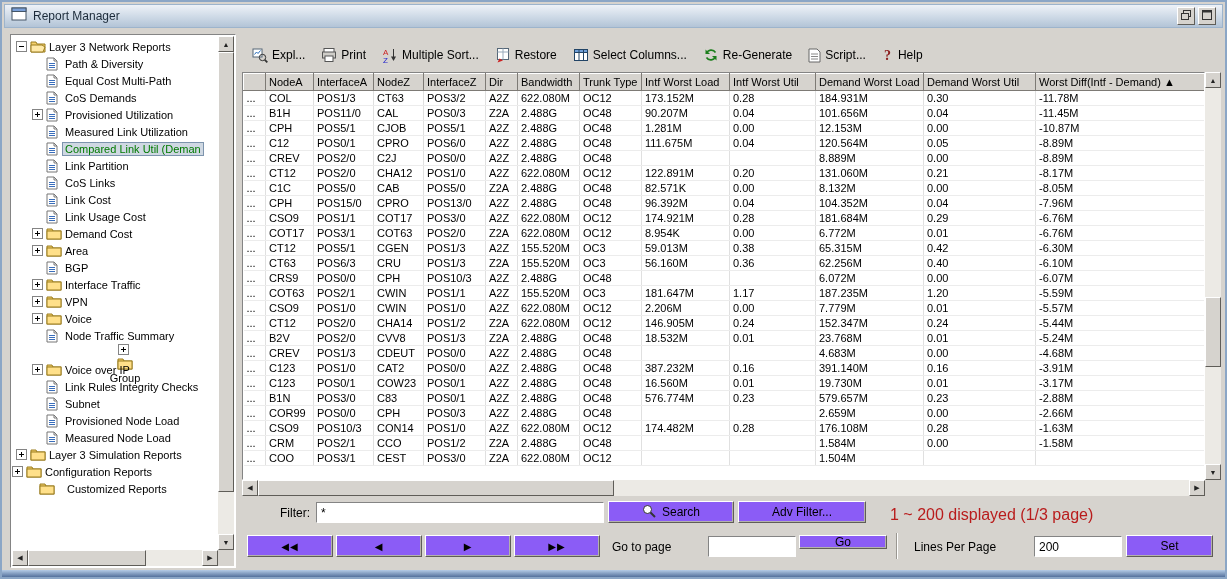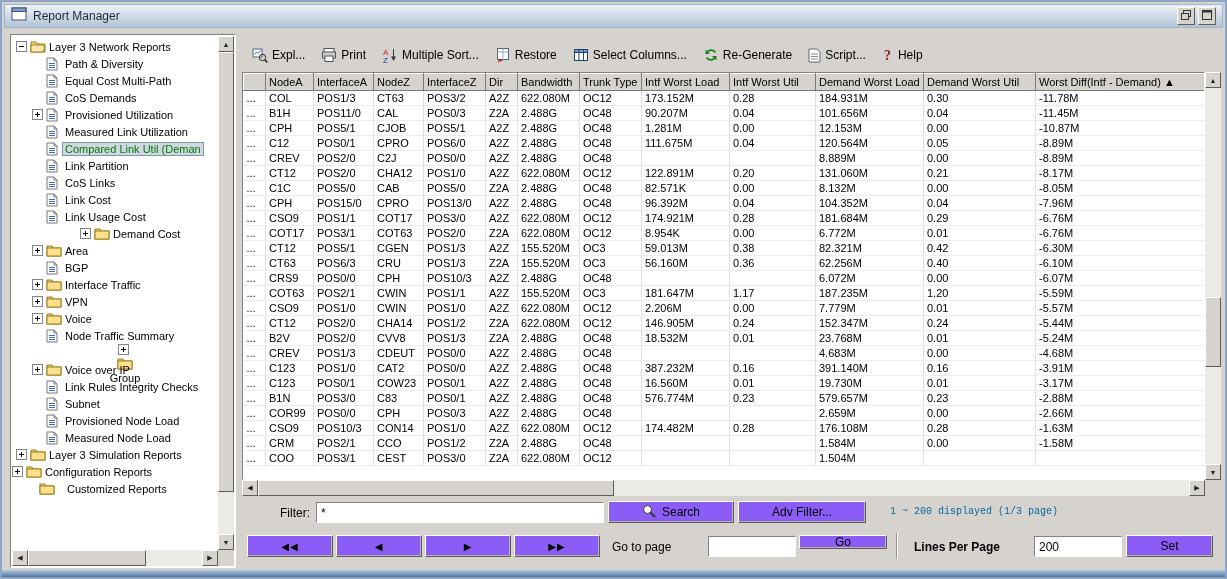--- a/index.html
+++ b/index.html
@@ -73,21 +73,21 @@
   .tinput {
     position:absolute; background:#fff; border:1px solid; border-color:#848484 #fff #fff #848484;
     font-family:"Liberation Sans", sans-serif; font-size:12px; padding:1px 4px; outline:none;
   }
   .btn {
     position:absolute; background:#8b5cf6; border:1px solid; border-color:#fff #5f5d58 #5f5d58 #fff;
     box-shadow:inset -1px -1px 0 #b4b1ac; font-size:12px; color:#000;
     display:flex; align-items:center; justify-content:center; gap:6px; cursor:default;
   }
   .btn .arrows { font-size:10px; letter-spacing:1px; }
-  .status { position:absolute; font-size:10px; color:#0369a1;font-family:Liberation Mono, monospace; }
+  .status { position:absolute; font-size:16px; color:#b91c1c; }
   .vsep { position:absolute; width:2px; border-left:1px solid #9a9791; border-right:1px solid #fff; }
   .bottom-band { position:absolute; left:0; right:0; bottom:0; height:7px;
     background:linear-gradient(180deg,#b4cbe6,#54719c); }
 </style>
 </head>
 <body>
 
 <div class="window">
 
   
@@ -250,21 +250,21 @@
             <svg width="12" height="14" viewBox="0 0 12 14">
               <path d="M1 1h7l3 3v9H1z" fill="#fff" stroke="#777"></path>
               <path d="M8 1v3h3" fill="none" stroke="#777"></path>
               <line x1="3" y1="6.5" x2="9" y2="6.5" stroke="#3a6ebb"></line>
               <line x1="3" y1="8.5" x2="9" y2="8.5" stroke="#3a6ebb"></line>
               <line x1="3" y1="10.5" x2="9" y2="10.5" stroke="#3a6ebb"></line>
             </svg>
           </span>
           <span class="tlabel">Link Usage Cost</span>
         </div>
-        <div class="trow" style="padding-left: 20px; margin-left: 48px;">
+        <div class="trow" style="padding-left: 20px;">
           <span class="exp plus"></span>
           <span class="nicon">
             <svg width="16" height="13" viewBox="0 0 16 13">
               <path d="M1 2h5l1 2h8v8H1z" fill="#f5d06c" stroke="#9a7d1e"></path>
               <rect x="1" y="4" width="14" height="8" fill="#ffe08a" stroke="#9a7d1e"></rect>
             </svg>
           </span>
           <span class="tlabel">Demand Cost</span>
         </div>
         <div class="trow" style="padding-left: 20px;">
@@ -737,21 +737,21 @@
             <td>...</td>
             <td>CT12</td>
             <td>POS5/1</td>
             <td>CGEN</td>
             <td>POS1/3</td>
             <td>A2Z</td>
             <td>155.520M</td>
             <td>OC3</td>
             <td>59.013M</td>
             <td>0.38</td>
-            <td>82.321M</td>
+            <td>65.315M</td>
             <td>0.42</td>
             <td>-6.30M</td>
           </tr>
           <tr>
             <td>...</td>
             <td>CT63</td>
             <td>POS6/3</td>
             <td>CRU</td>
             <td>POS1/3</td>
             <td>Z2A</td>
@@ -1009,20 +1009,20 @@
       <span class="arrows">▶</span>
     </div><div class="btn" style="left: 512px; top: 533px; width: 86px; height: 22px;">
       <span class="arrows">▶▶</span>
     </div><span id="pager-nav"></span>
   <span class="field-label" style="left:610px; top:538px;">Go to page</span>
   <input class="tinput" style="left: 706px; top: 534px; width: 88px; height: 21px;" value="">
   <div class="btn" style="left:797px; top:533px; width:88px; height:14px;">
     <span>Go</span>
   </div>
   <div class="vsep" style="left:894px; top:531px; height:26px;"></div>
-  <span class="field-label" style="left:912px; top:538px;font-weight:bold;">Lines Per Page</span>
+  <span class="field-label" style="left:912px; top:538px;">Lines Per Page</span>
   <input class="tinput" style="left: 1032px; top: 534px; width: 88px; height: 21px;" value="200">
   <div class="btn" style="left:1124px; top:533px; width:87px; height:22px;">
     <span>Set</span>
   </div>
 
   <div class="bottom-band"></div>
 </div>
 
 </body></html>

